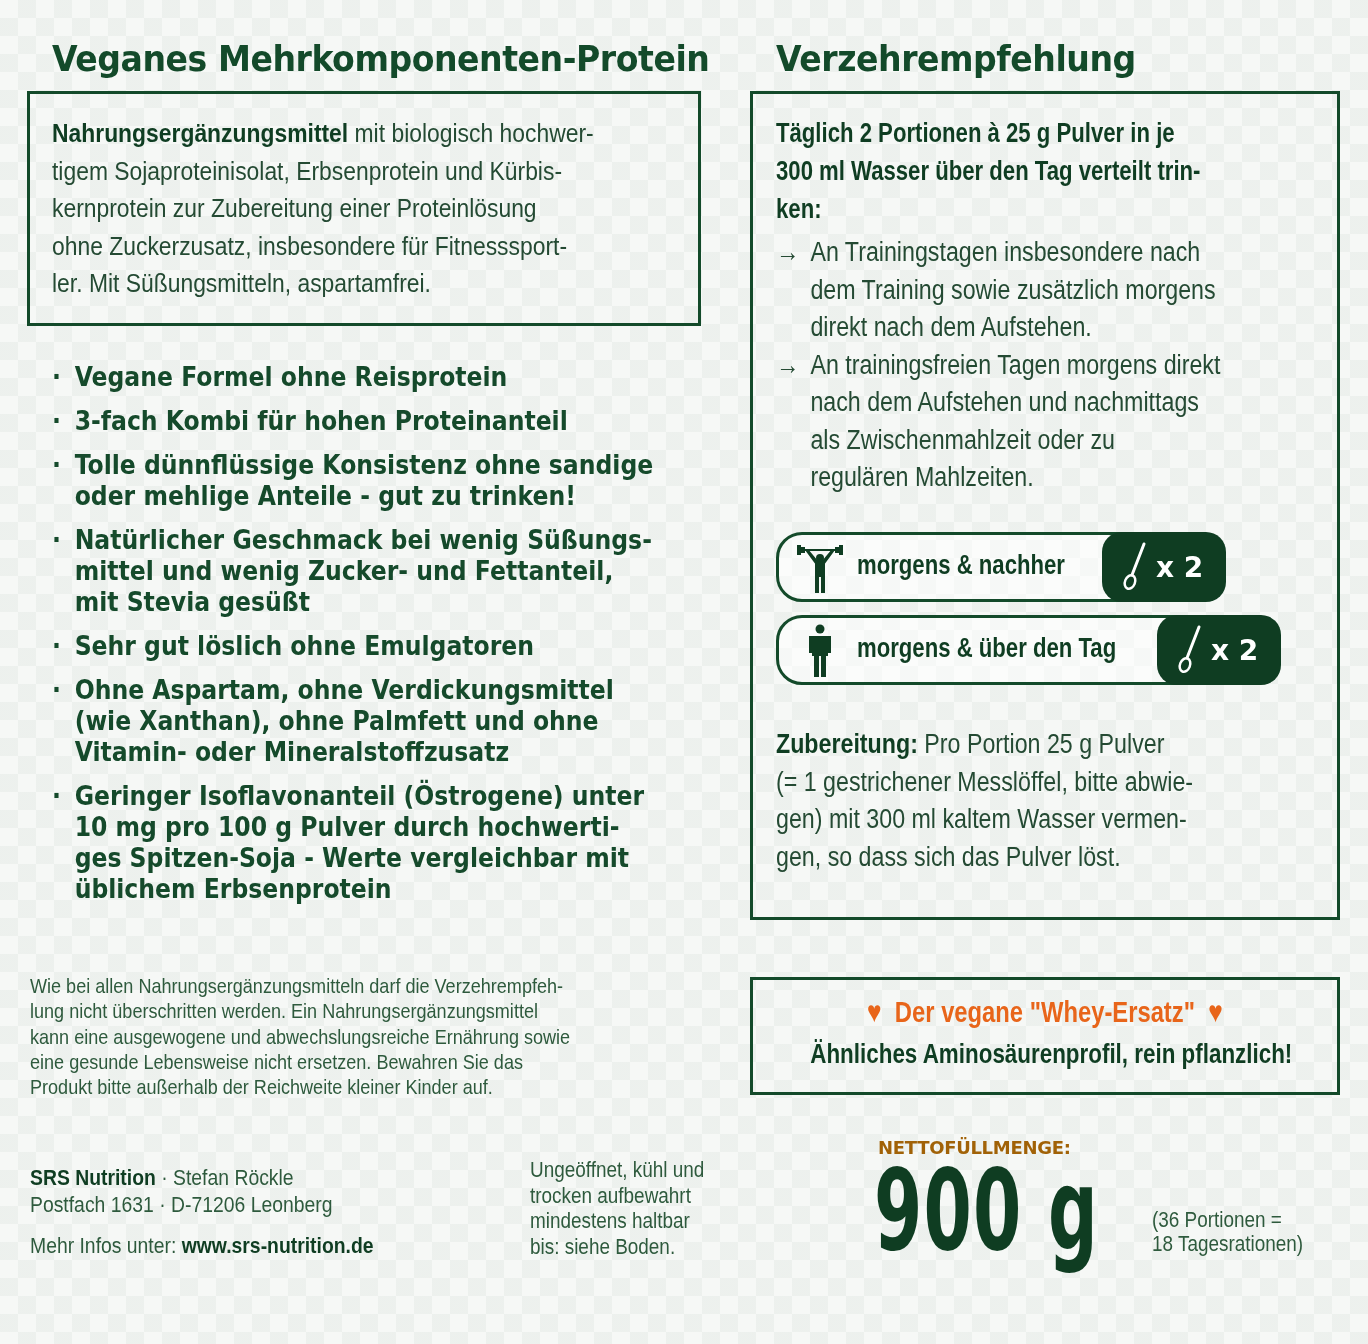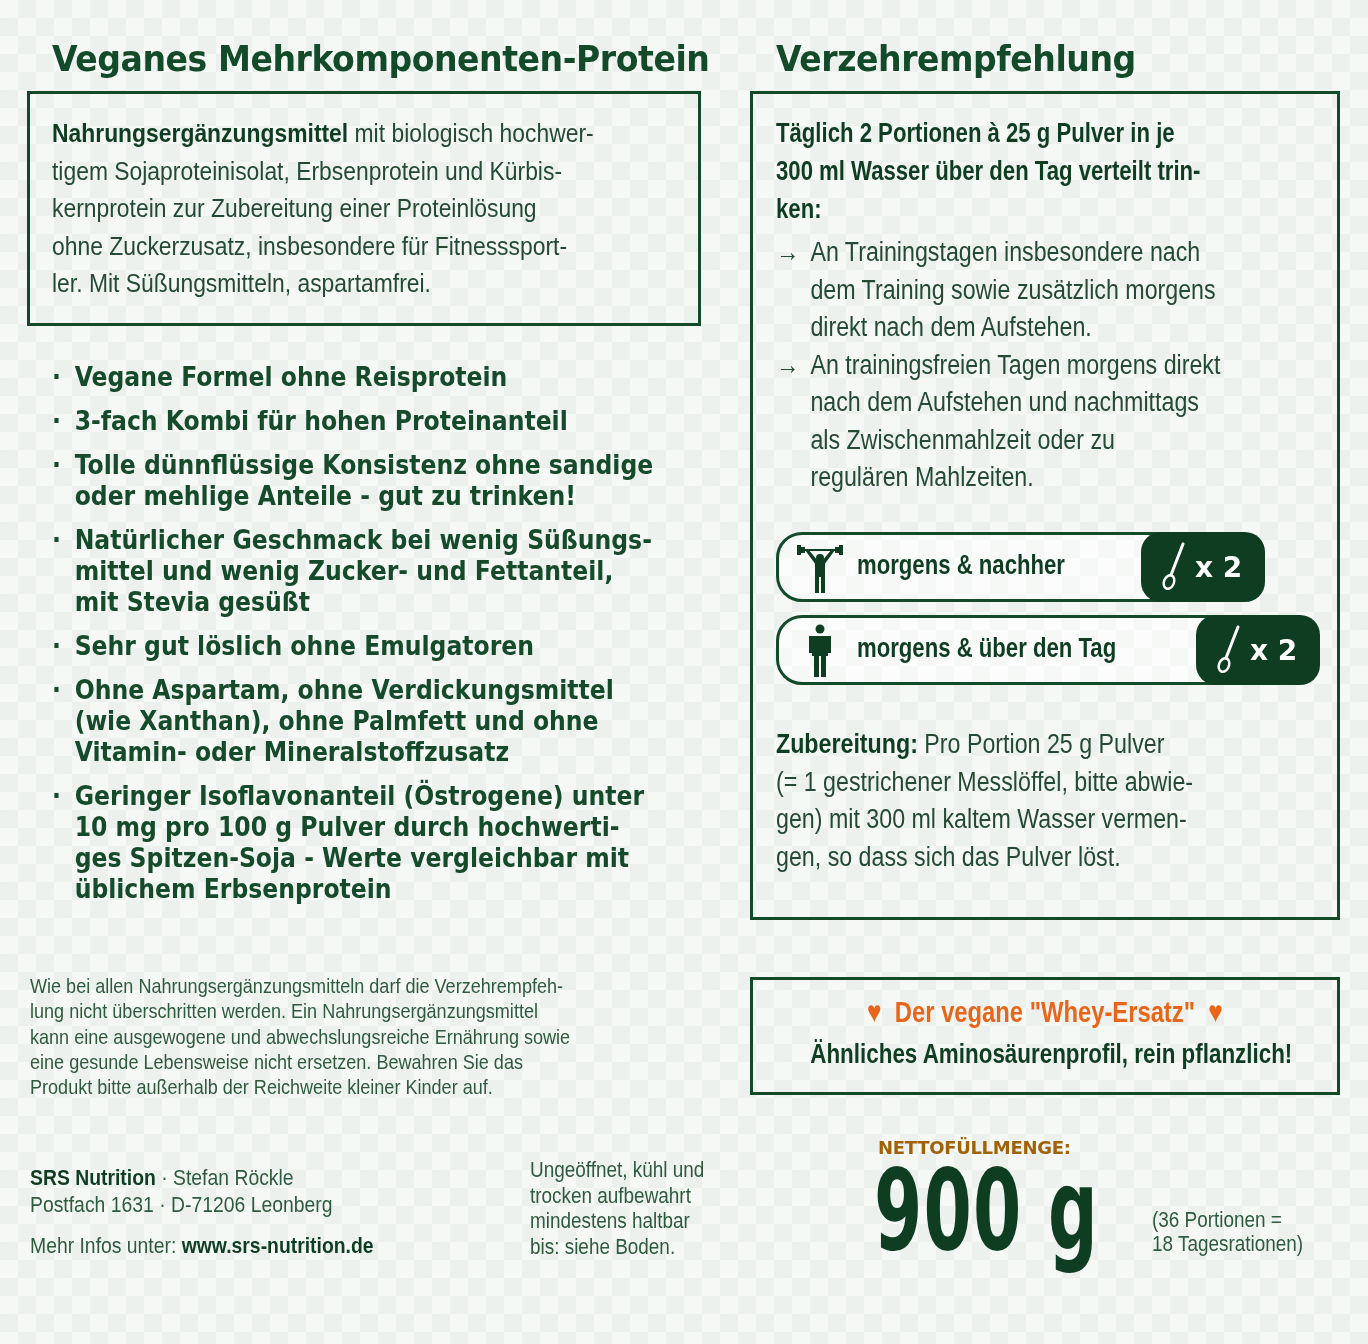--- a/index.html
+++ b/index.html
@@ -117,21 +117,21 @@
     font-weight: bold; font-size: 27px; color: #0f3d22;
     white-space: nowrap;
     transform: scaleX(0.82); transform-origin: left top;
   }
   .pill-dose {
     position: absolute;
     top: -3px; height: 70px;
     background: #0f3d22;
     border-radius: 20px;
     color: #fff;
-    display: flex; align-items: center; margin-left: 39px;
+    display: flex; align-items: center;
   }
   .dose-text {
     font-family: "DejaVu Sans", sans-serif;
     font-weight: bold; font-size: 28px; color: #ffffff;
     white-space: nowrap;
   }
   .pill-icon { position: absolute; }
 
   #prep {
     left: 776px; top: 726px; width: 640px;

